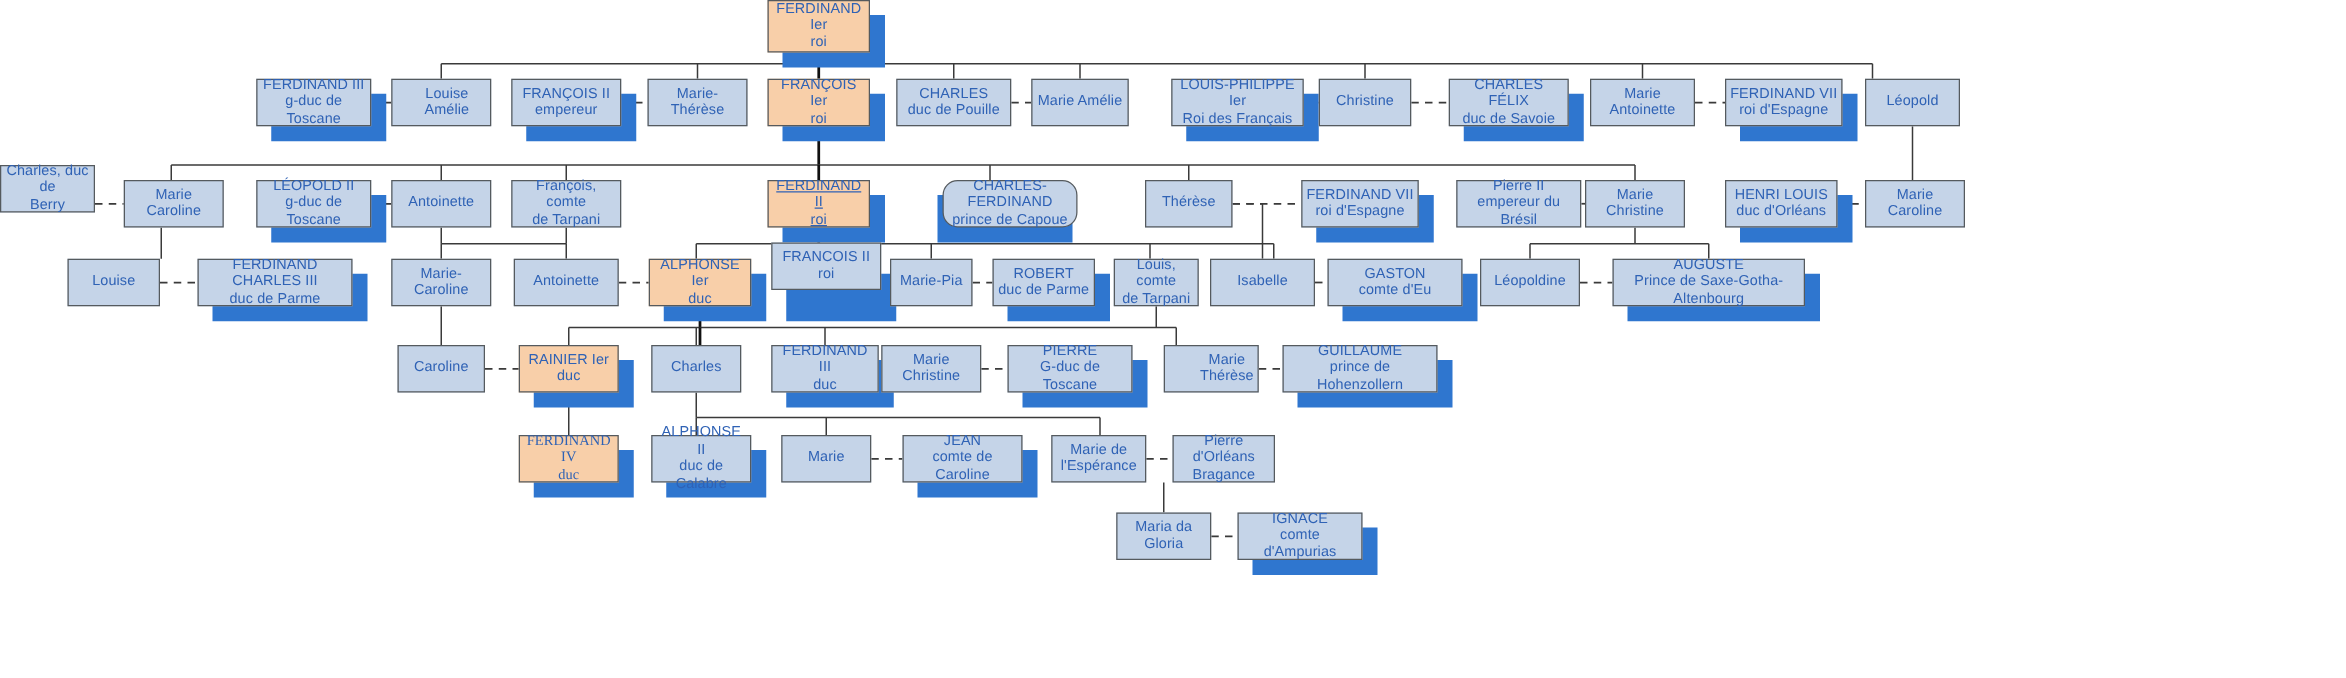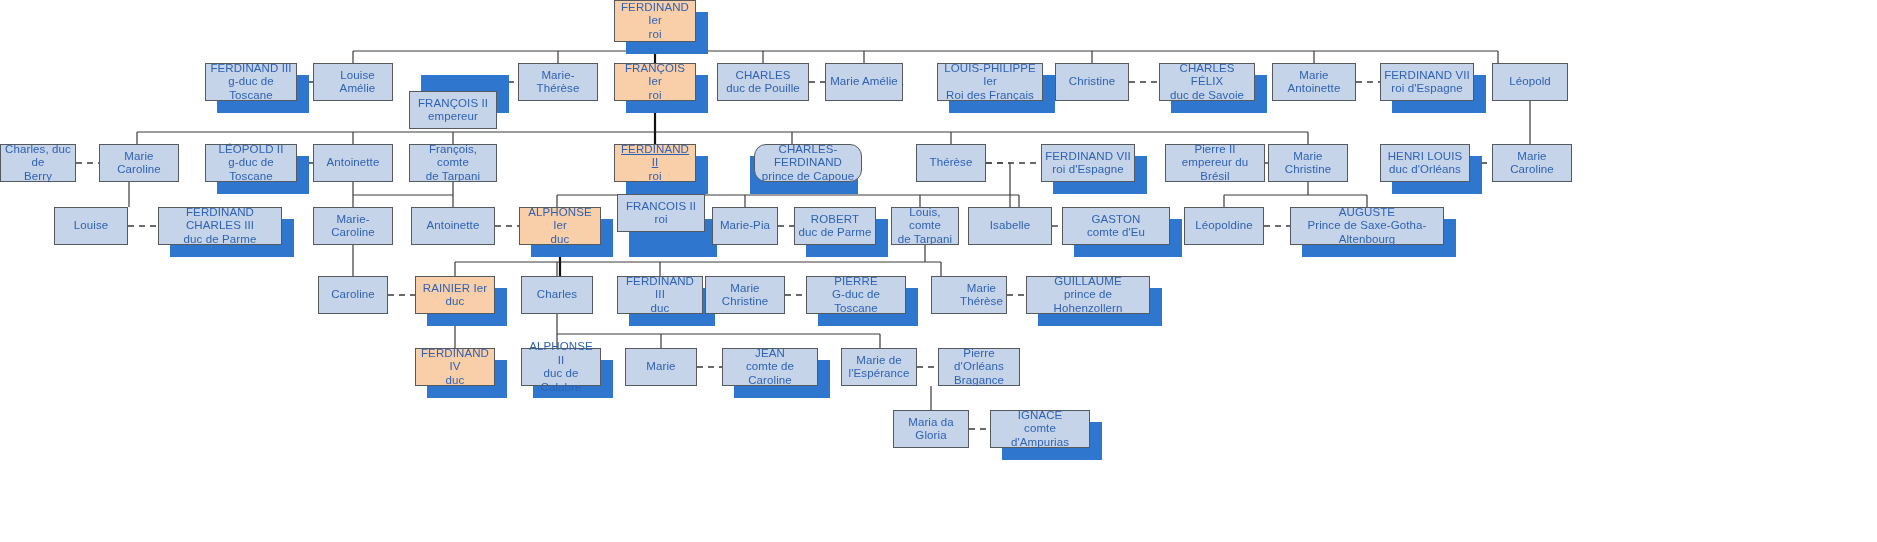--- a/index.html
+++ b/index.html
@@ -146,21 +146,21 @@
     </div>
     <div class="shadow" style="left: 217px; top: 75px; width: 92px; height: 38px;"></div>
     <div class="node" style="left: 205px; top: 63px; width: 92px; height: 38px;">
       <span class="txt">FERDINAND III
 g-duc de Toscane</span>
     </div>
     <div class="node" style="left: 313px; top: 63px; width: 80px; height: 38px; padding-left: 12px;">
       <span class="txt">Louise Amélie</span>
     </div>
     <div class="shadow" style="left: 421px; top: 75px; width: 88px; height: 38px;"></div>
-    <div class="node" style="left: 409px; top: 63px; width: 88px; height: 38px; margin-top: 28px;">
+    <div class="node" style="left: 409px; top: 63px; width: 88px; height: 38px;">
       <span class="txt">FRANÇOIS II
 empereur</span>
     </div>
     <div class="node" style="left: 518px; top: 63px; width: 80px; height: 38px;">
       <span class="txt">Marie-Thérèse</span>
     </div>
     <div class="shadow" style="left: 626px; top: 75px; width: 82px; height: 38px;"></div>
     <div class="node orange" style="left: 614px; top: 63px; width: 82px; height: 38px;">
       <span class="txt">FRANÇOIS Ier
 roi</span>
@@ -189,21 +189,21 @@
       <span class="txt">Marie Antoinette</span>
     </div>
     <div class="shadow" style="left: 1392px; top: 75px; width: 94px; height: 38px;"></div>
     <div class="node" style="left: 1380px; top: 63px; width: 94px; height: 38px;">
       <span class="txt">FERDINAND VII
 roi d'Espagne</span>
     </div>
     <div class="node" style="left: 1492px; top: 63px; width: 76px; height: 38px;">
       <span class="txt">Léopold</span>
     </div>
-    <div class="node" style="left: 0px; top: 144px; width: 76px; height: 38px;">
+    <div class="node" style="left: 0px; top: 132px; width: 76px; height: 38px;">
       <span class="txt">Charles, duc de
 Berry</span>
     </div>
     <div class="node" style="left: 99px; top: 144px; width: 80px; height: 38px;">
       <span class="txt">Marie Caroline</span>
     </div>
     <div class="shadow" style="left: 217px; top: 156px; width: 92px; height: 38px;"></div>
     <div class="node" style="left: 205px; top: 144px; width: 92px; height: 38px;">
       <span class="txt">LÉOPOLD II
 g-duc de Toscane</span>
@@ -326,21 +326,21 @@
     </div>
     <div class="node" style="left: 931px; top: 276px; width: 76px; height: 38px; padding-left: 28px;">
       <span class="txt">Marie Thérèse</span>
     </div>
     <div class="shadow" style="left: 1038px; top: 288px; width: 124px; height: 38px;"></div>
     <div class="node" style="left: 1026px; top: 276px; width: 124px; height: 38px;">
       <span class="txt">GUILLAUME
 prince de Hohenzollern</span>
     </div>
     <div class="shadow" style="left: 427px; top: 360px; width: 80px; height: 38px;"></div>
-    <div class="node orange" style="left: 415px; top: 348px; width: 80px; height: 38px;">
+    <div class="node orange" style="left: 415px; top: 348px; width: 80px; height: 38px; font-family: Liberation Serif, serif;">
       <span class="txt">FERDINAND IV
 duc</span>
     </div>
     <div class="shadow" style="left: 533px; top: 360px; width: 80px; height: 38px;"></div>
     <div class="node" style="left: 521px; top: 348px; width: 80px; height: 38px;">
       <span class="txt">ALPHONSE II
 duc de Calabre</span>
     </div>
     <div class="node" style="left: 625px; top: 348px; width: 72px; height: 38px;">
       <span class="txt">Marie</span>

